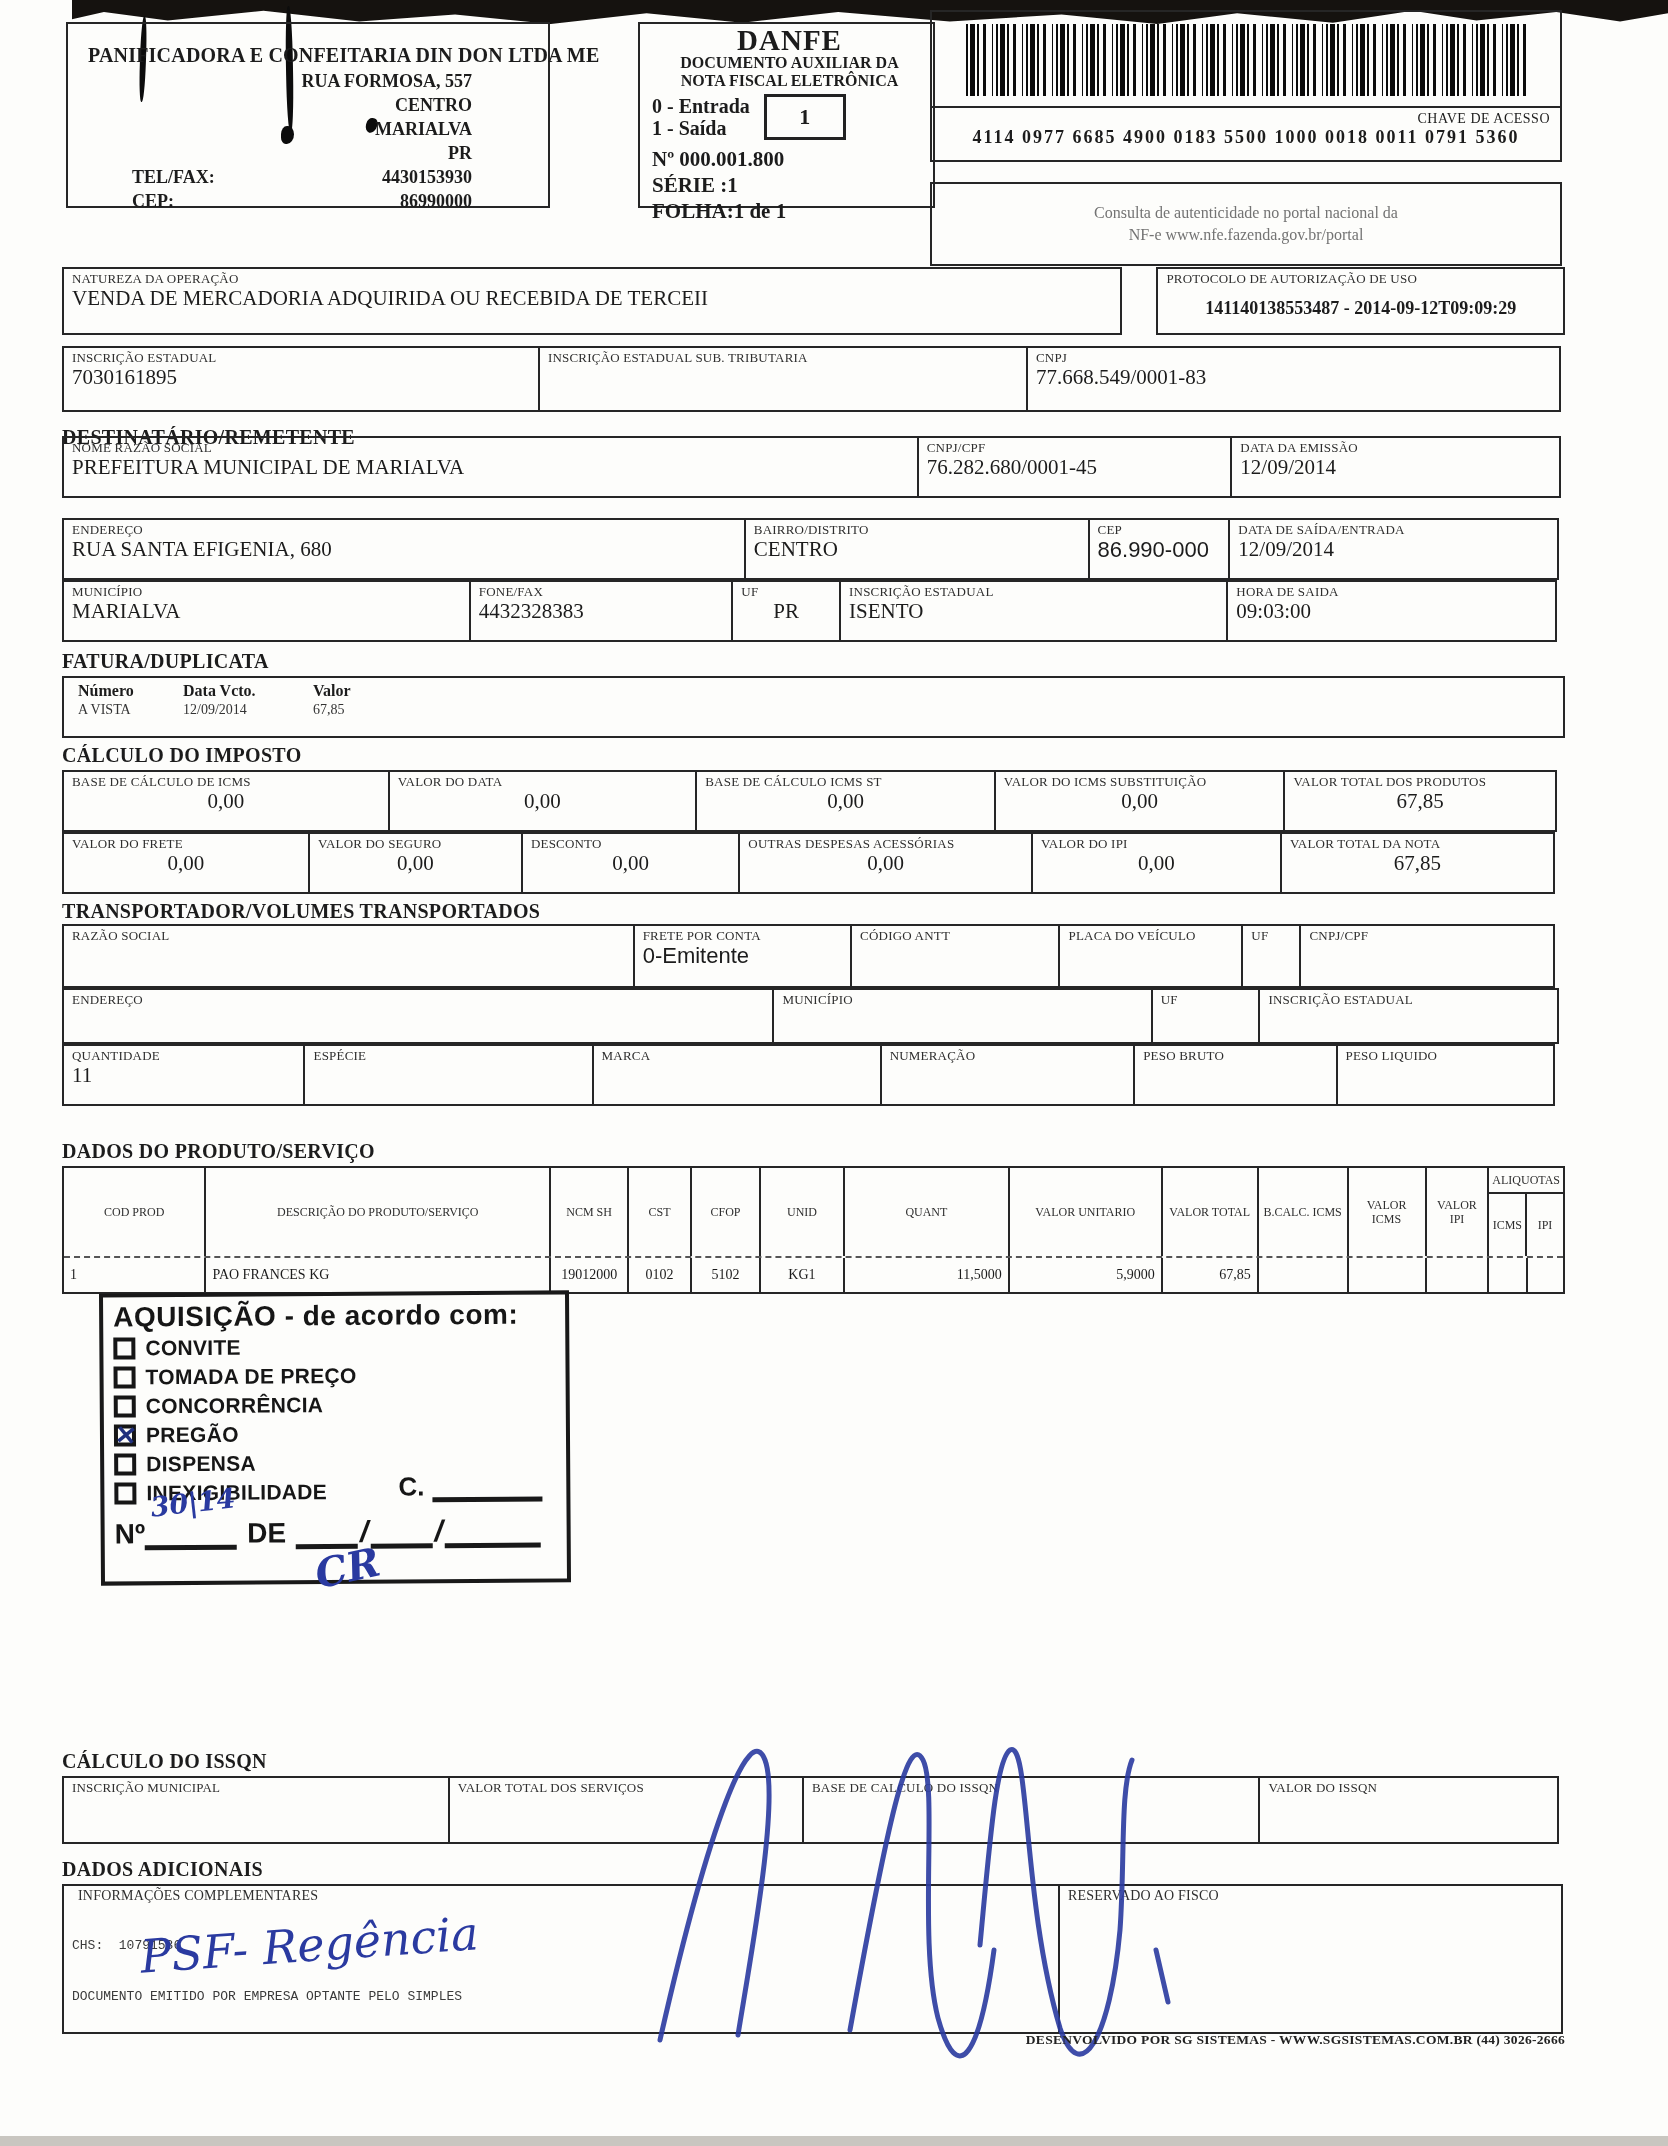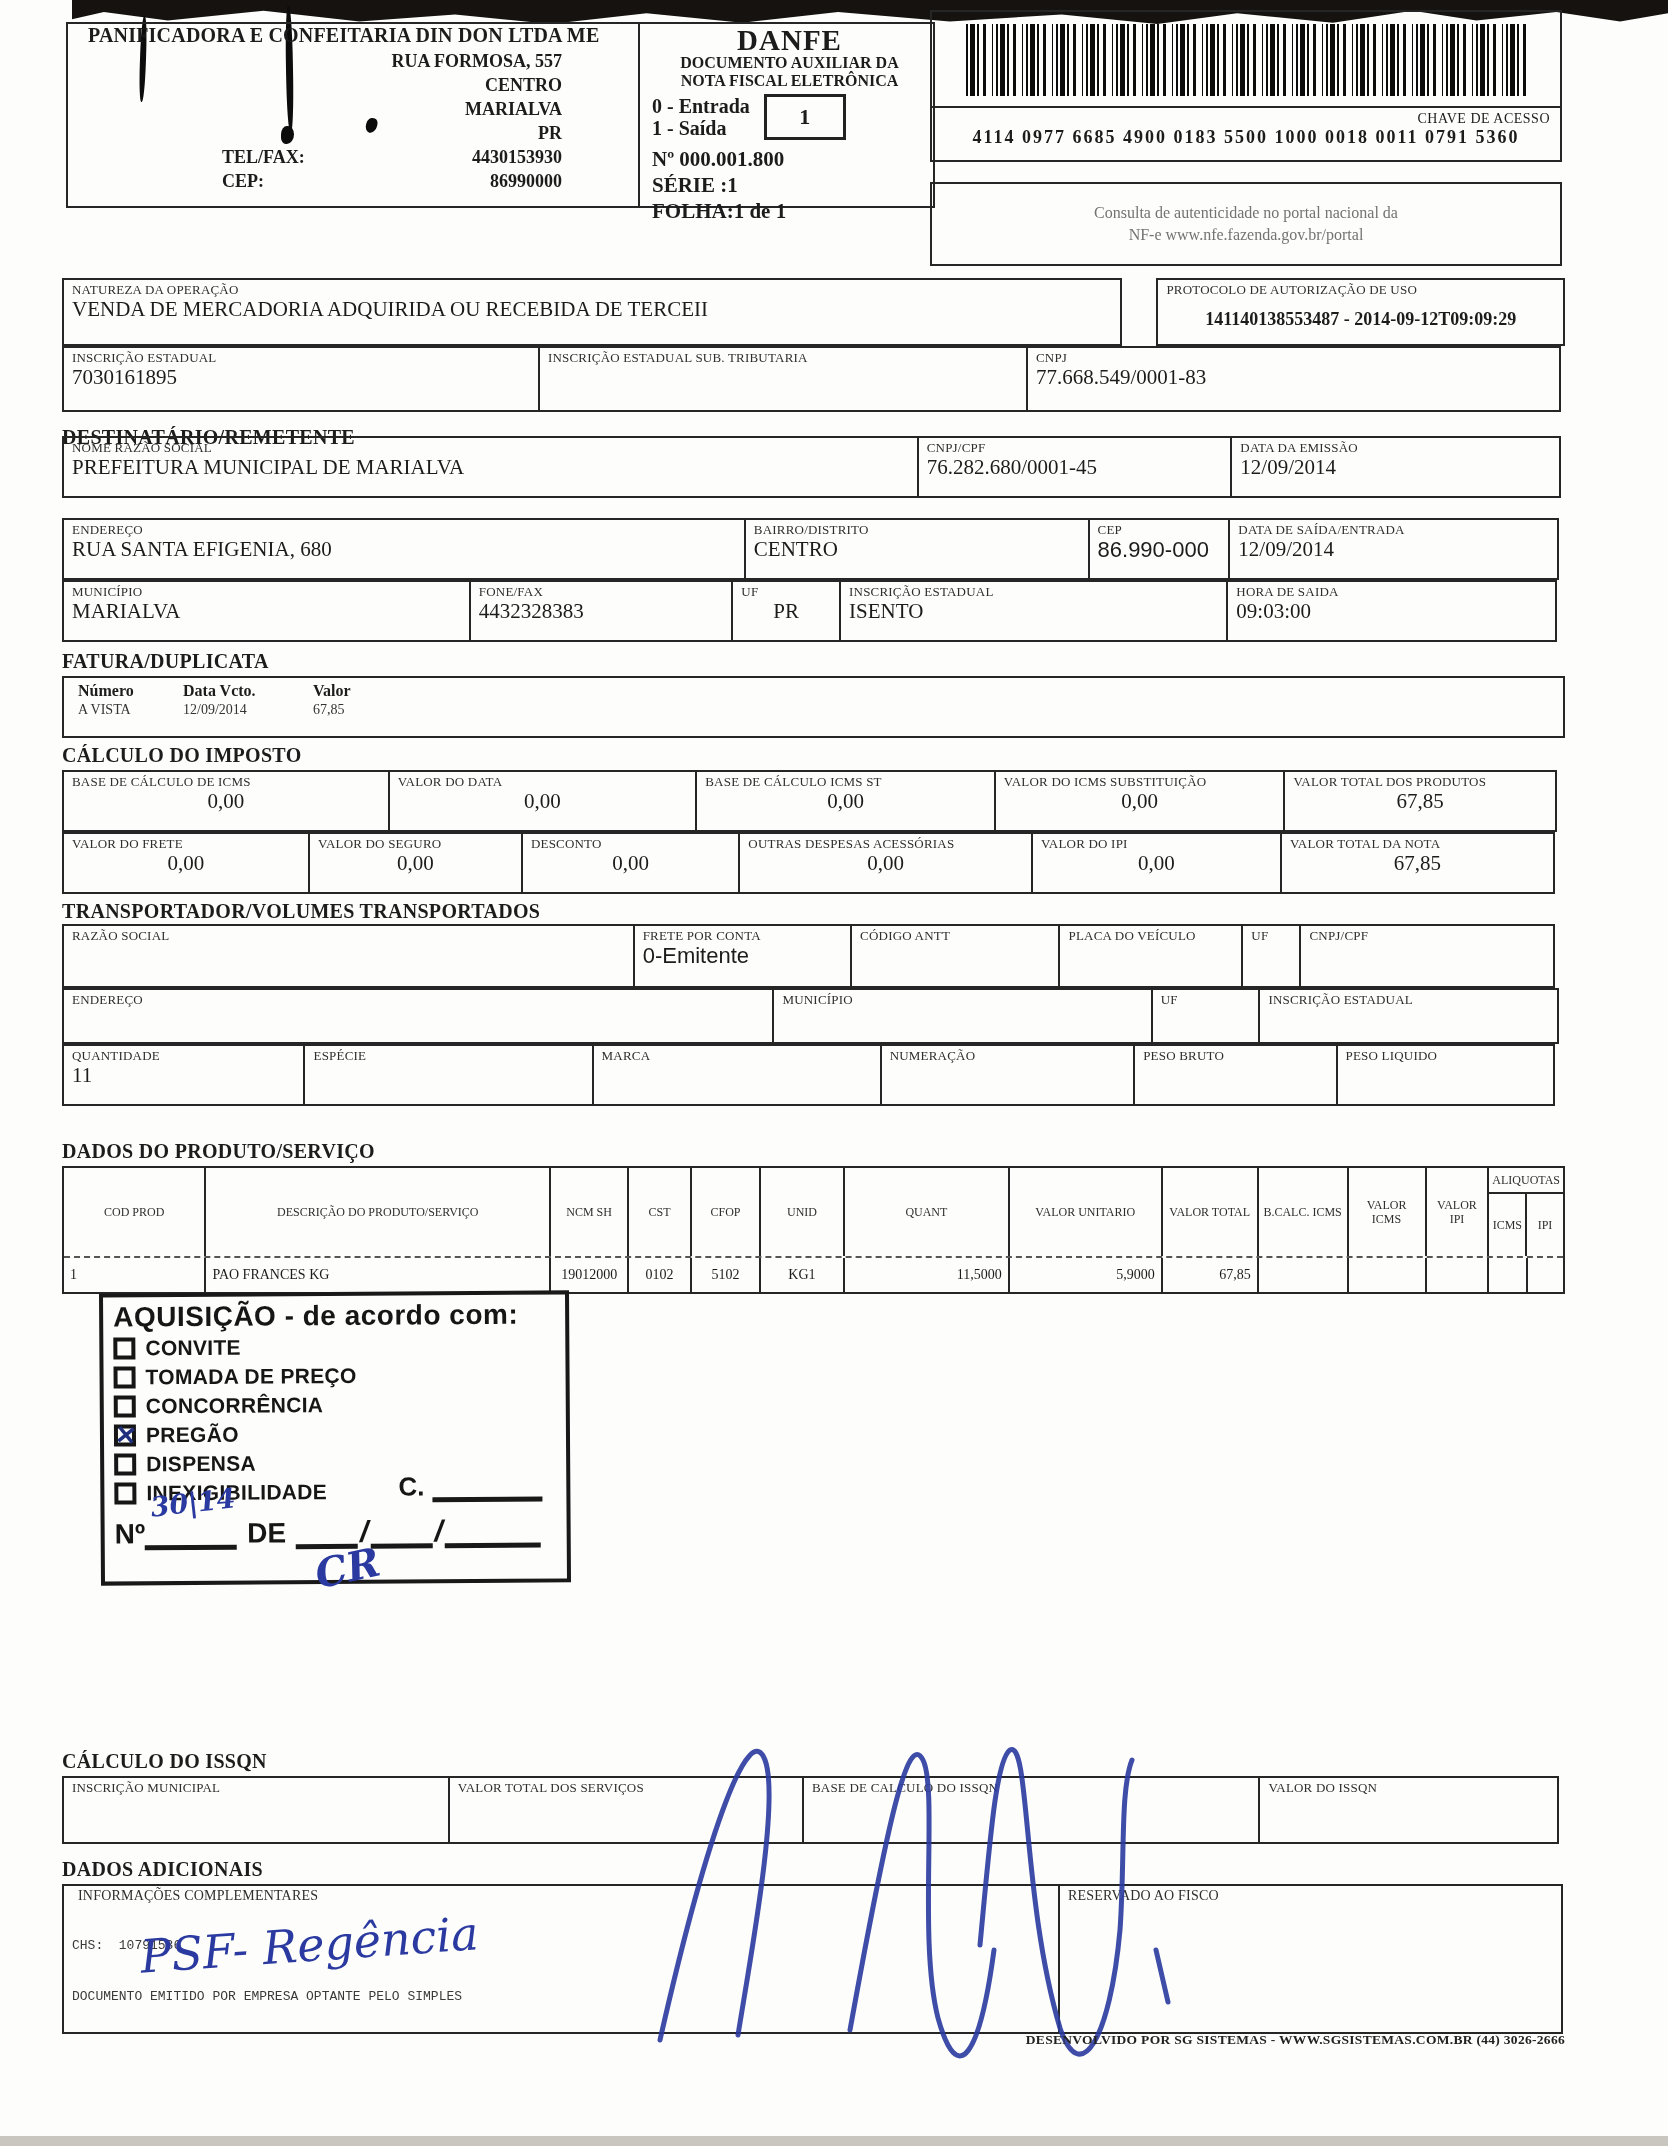--- a/index.html
+++ b/index.html
@@ -17,42 +17,42 @@
   .abox{position:absolute;border:2px solid #262626;box-sizing:border-box;background:transparent;}
   .row{position:absolute;left:62px;width:1503px;display:flex;box-sizing:border-box;}
   .cell{border:2px solid #262626;box-sizing:border-box;margin-left:-2px;padding:2px 8px 2px 8px;overflow:hidden;position:relative;}
   .cell:first-child{margin-left:0;}
   .lbl{font-size:13px;letter-spacing:.2px;color:#2e2e2e;line-height:15px;white-space:nowrap;}
   .val{font-size:21px;line-height:25px;white-space:nowrap;}
   .val.center{text-align:center;}
   .val.sans{font-family:"Liberation Sans",sans-serif;font-size:22px;}
   .sec-title{position:absolute;left:62px;font-size:20px;font-weight:bold;letter-spacing:.3px;}
   
-  .emitter{left:66px;top:22px;width:574px;height:186px;padding:0 10px;}
+  .emitter{left:66px;top:22px;width:484px;height:186px;padding:20px 10px;}
   .em-name{font-size:20px;font-weight:bold;letter-spacing:.2px;padding-left:10px;white-space:nowrap;}
   .em-body{width:340px;margin:2px 66px 0 auto;text-align:right;font-weight:bold;}
   .em-line{font-size:18px;line-height:24px;}
   .em-kv{display:flex;justify-content:space-between;font-size:18px;line-height:24px;}
   .danfe-box{left:638px;top:22px;width:297px;height:186px;padding:2px 6px 2px 12px;}
   .danfe-title{text-align:center;font-size:29px;font-weight:bold;letter-spacing:1px;line-height:28px;}
   .danfe-sub{text-align:center;font-size:16px;font-weight:bold;line-height:18px;margin:0 auto;width:230px;}
   .es-wrap{display:flex;align-items:center;margin-top:4px;}
   .es-lines{font-size:20px;font-weight:bold;line-height:22px;}
   .tipo-box{width:76px;height:40px;border:3px solid #222;margin-left:14px;display:flex;align-items:center;justify-content:center;font-size:22px;font-weight:bold;}
   .danfe-meta{font-size:21px;font-weight:bold;line-height:26px;margin-top:6px;}
   .barcode-box{left:930px;top:10px;width:632px;height:152px;padding:0;}
   .barcode{margin:12px auto 0 auto;width:560px;height:72px;
     background:repeating-linear-gradient(90deg,#0b0b0b 0 2px,transparent 2px 4px,#0b0b0b 4px 9px,transparent 9px 11px,#0b0b0b 11px 13px,transparent 13px 17px,#0b0b0b 17px 20px,transparent 20px 26px,#0b0b0b 26px 27px,transparent 27px 30px);}
   .chave-area{border-top:2px solid #262626;margin-top:10px;padding:3px 10px 0 10px;}
   .chave-lbl{font-size:14px;letter-spacing:.5px;text-align:right;}
   .chave-val{text-align:center;font-size:18px;font-weight:bold;letter-spacing:2px;}
   .consulta-box{left:930px;top:182px;width:632px;height:84px;display:flex;flex-direction:column;align-items:center;justify-content:center;}
   .consulta-line{font-size:16px;line-height:22px;color:#737373;}
   
-  .row-nat{top:278px;height:68px;gap:36px;}
+  .row-nat{top:267px;height:68px;gap:36px;}
   .proto-val{text-align:center;font-size:18px;font-weight:bold;margin-top:12px;}
   .row-insc{top:346px;height:66px;}
   .row-d1{top:436px;height:62px;}
   .row-d2{top:518px;height:62px;}
   .row-d3{top:580px;height:62px;}
   .fat-box{left:62px;top:676px;width:1503px;height:62px;padding:4px 14px;}
   .fat-head{display:flex;font-size:16px;font-weight:bold;}
   .fat-row{display:flex;font-size:14px;margin-top:2px;color:#333;}
   .fat-c1{width:105px;}.fat-c2{width:130px;}.fat-c3{width:90px;}
   .row-i1{top:770px;height:62px;}

